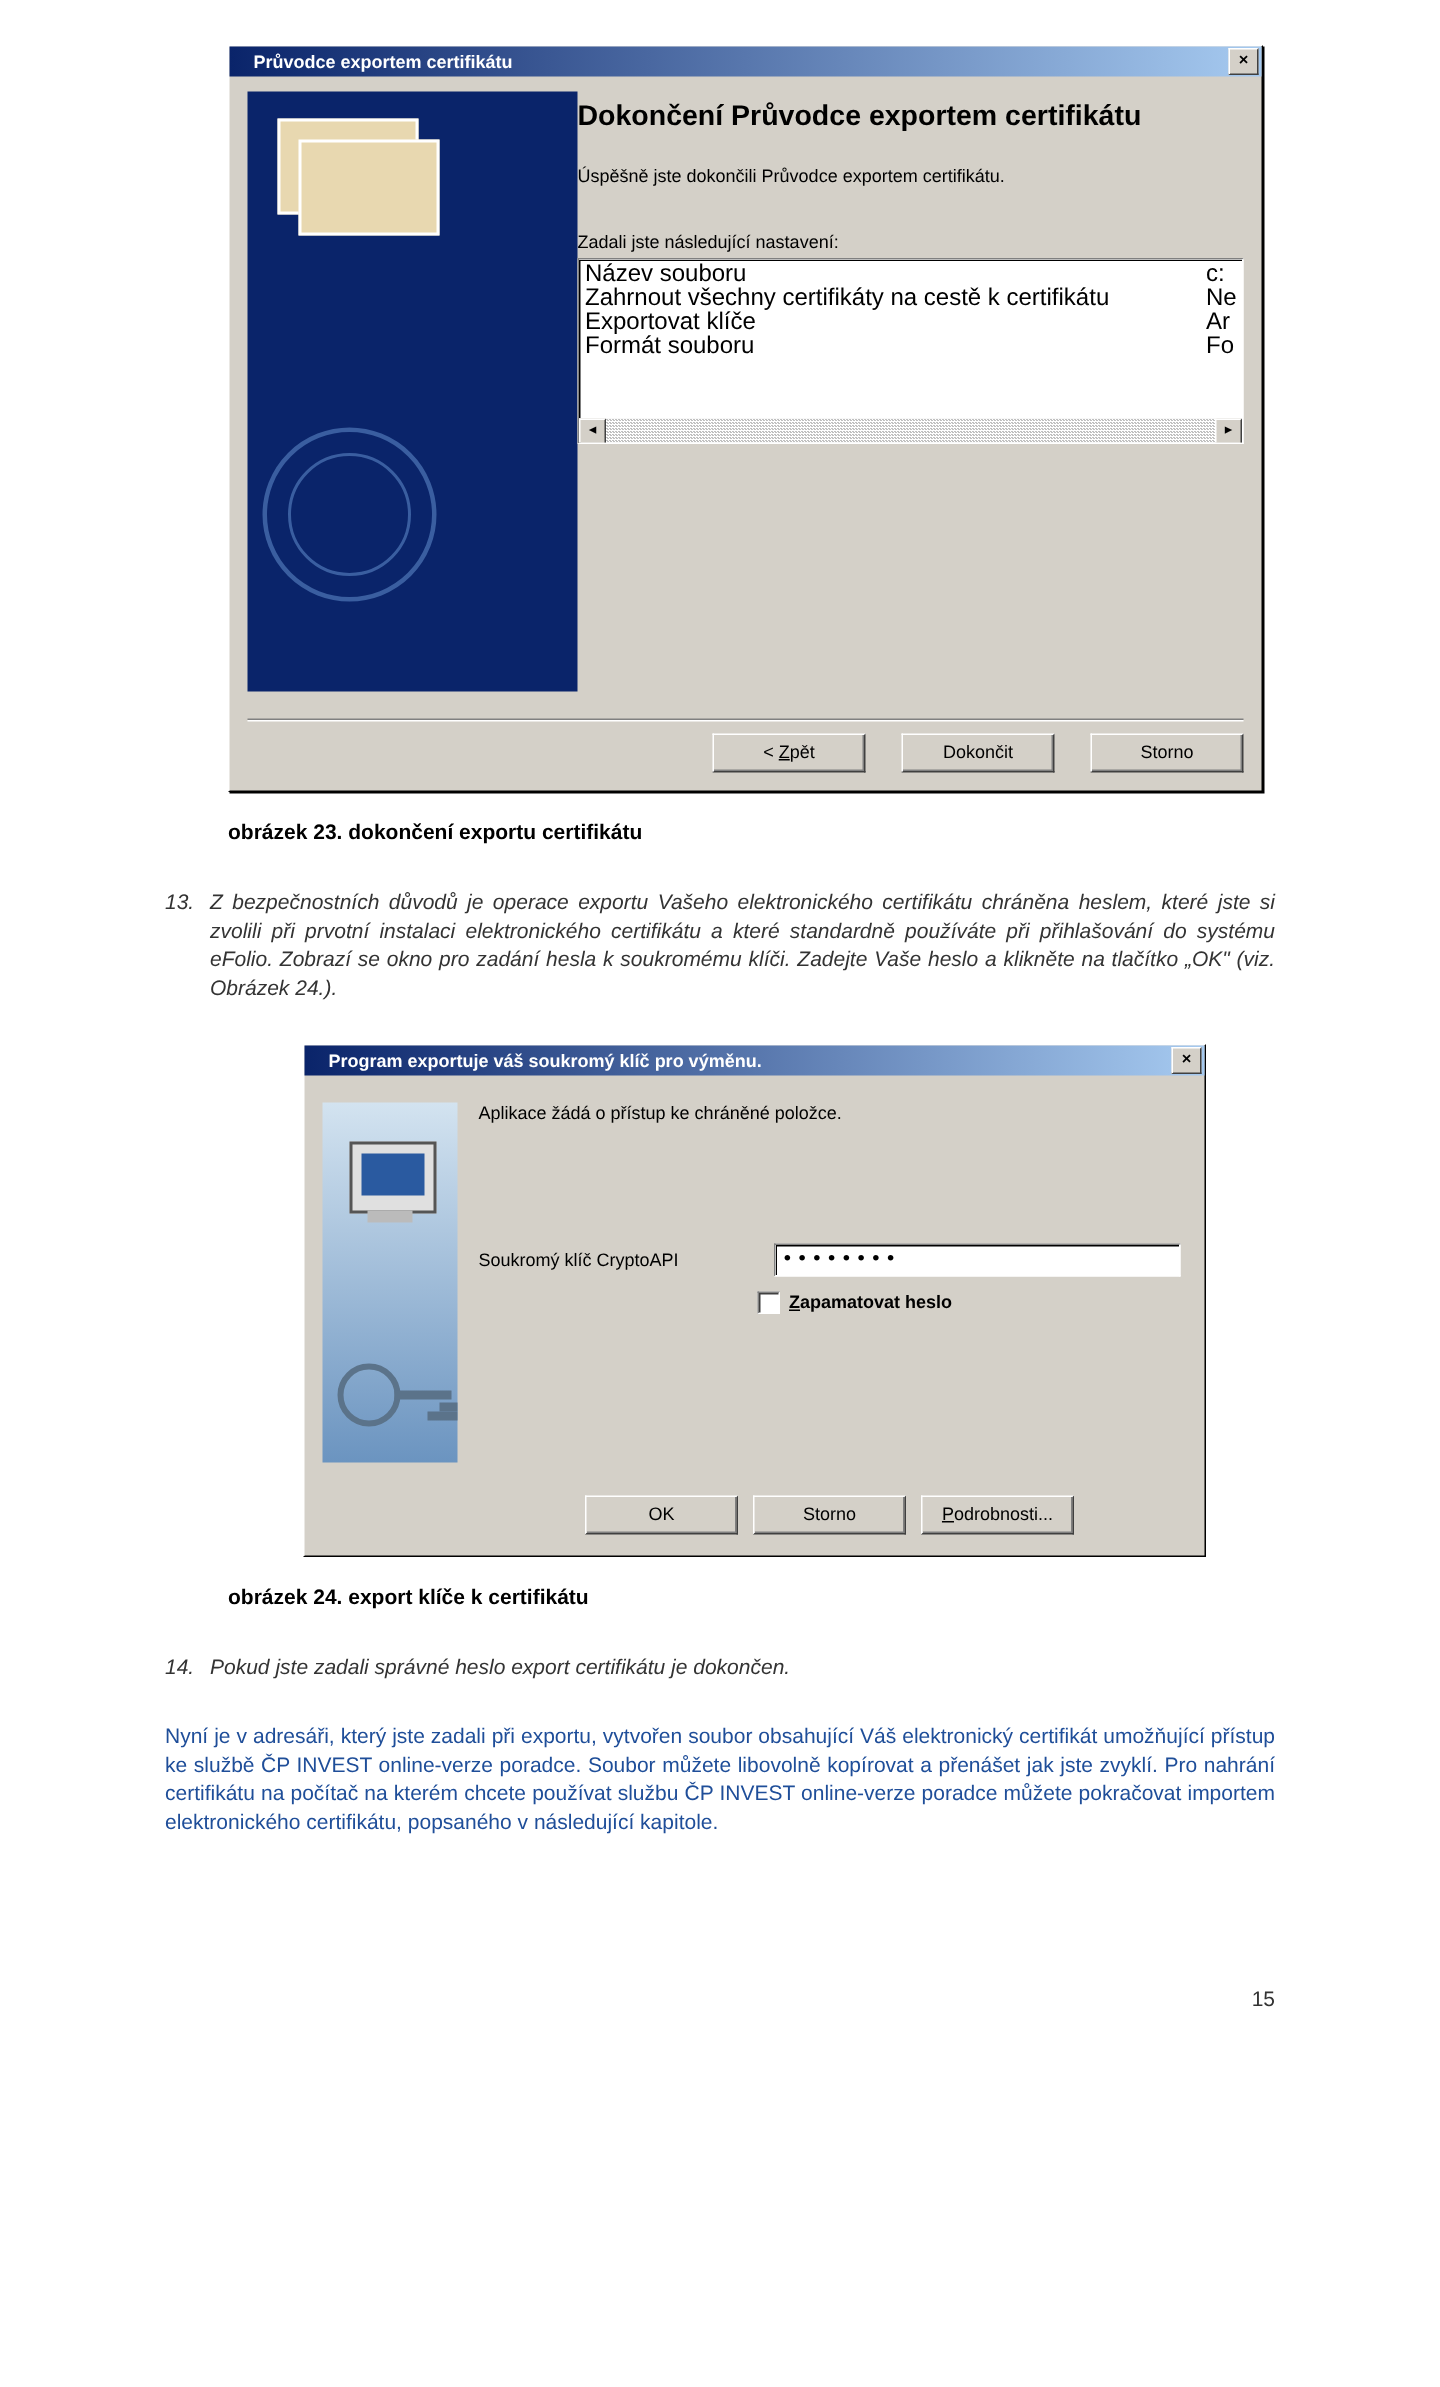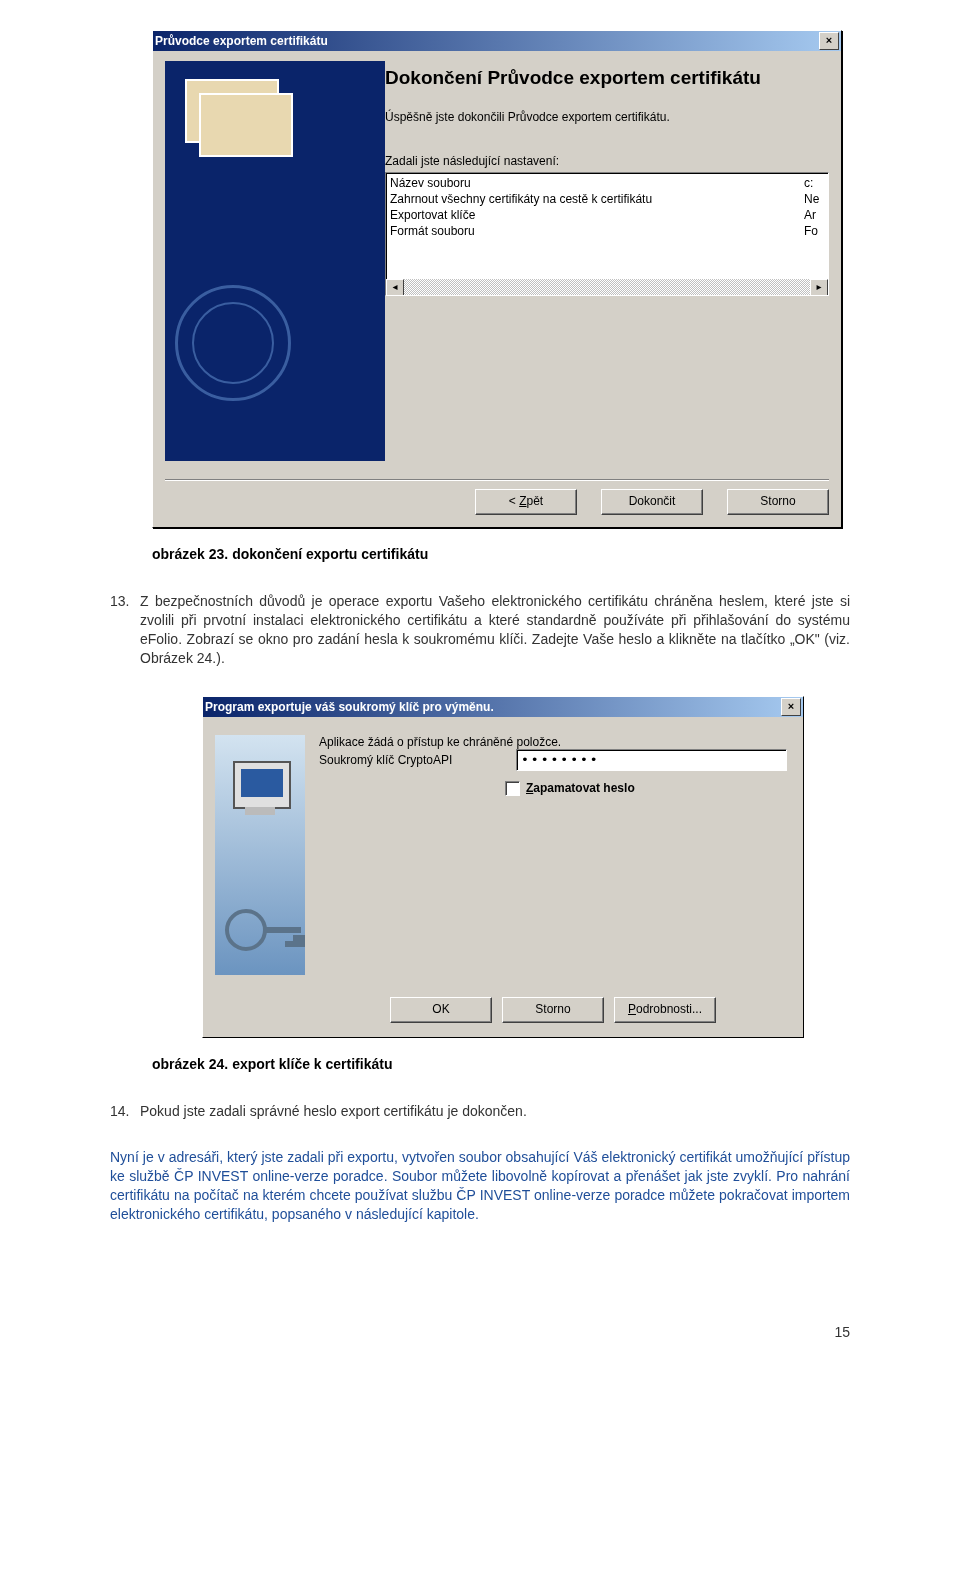--- a/index.html
+++ b/index.html
@@ -25,21 +25,21 @@
   margin-left: 42px;
 }
 .dlg-titlebar {
   background: linear-gradient(to right, #0a246a, #a6caf0);
   color: #fff;
   font-size: 12px;
   font-weight: bold;
   height: 20px;
   display: flex;
   align-items: center;
-  padding: 0 2px 0 2px;
+  padding: 0 2px 0 16px;
   font-family: Tahoma, sans-serif;
 }
 .dlg-titlebar .title { flex: 1; }
 .dlg-close {
   width: 18px; height: 16px;
   background: #d4d0c8;
   border: 1px solid #404040;
   border-left-color: #fff;
   border-top-color: #fff;
   font-family: Arial;
@@ -81,21 +81,21 @@
   border: 1px solid #808080;
   border-right-color: #fff;
   border-bottom-color: #fff;
   background:#fff;
   height: 120px;
   position: relative;
   padding: 2px 0 0 4px;
   overflow: hidden;
   box-shadow: inset 1px 1px 0 #000;
 }
-.list-row { display:flex; font-size:12px; line-height:16px; }
+.list-row { display:flex; font-size:16px; line-height:16px; }
 .list-row .c1 { flex:1; white-space:nowrap; }
 .list-row .c2 { width:24px; text-align:left; }
 
 .hscroll {
   position:absolute; left:0; right:0; bottom:0; height:16px;
   background:#e0e0e0; display:flex;
 }
 .hscroll .arrow {
   width:16px; height:16px; background:#d4d0c8;
   border:1px solid #404040; border-left-color:#fff; border-top-color:#fff;
@@ -117,21 +117,21 @@
 }
 .win-btn .underline { text-decoration: underline; }
 
 .caption {
   font-weight: bold;
   margin: 18px 0 30px 42px;
   font-size: 14px;
   color:#000;
 }
 
-.numbered { display: flex; gap: 6px; margin: 0 0 28px 0; text-align: justify; line-height: 1.35; }
+.numbered { display: flex; gap: 6px; margin: 0 0 28px 0; text-align: justify; line-height: 1.35; font-style: italic; }
 .numbered .num { min-width: 24px; }
 .para-body { text-align: justify; line-height: 1.35; margin-top: 4px; }
 .blue { color: #1f4e99; }
 
 
 .dlg2 {
   background:#d4d0c8;
   border:1px solid #000;
   border-left-color:#fff; border-top-color:#fff;
   width: 600px;
@@ -154,21 +154,21 @@
 .keyimg .base { position:absolute; left:30px; top:72px; width:30px; height:8px; background:#bbb; }
 .keyimg .keys {
   position:absolute; left:10px; bottom:24px; width:34px; height:34px;
   border-radius:50%; border:4px solid #5b738a;
 }
 .keyimg .keys::after{
   content:""; position:absolute; left:34px; top:14px; width:38px; height:6px; background:#5b738a;
   box-shadow: 30px 8px 0 #5b738a, 22px 14px 0 #5b738a;
 }
 .body2-right { flex:1; }
-.access-line { }
+.access-line { margin-bottom: 80px; }
 
 .form-row { display:flex; align-items:center; gap:27px; margin-bottom: 10px; }
 .form-row .lbl { width: 170px; }
 .pw-input {
   flex:1; height:20px;
   background:#fff;
   border:1px solid #808080; border-right-color:#fff; border-bottom-color:#fff;
   box-shadow: inset 1px 1px 0 #000;
   font-family: monospace; font-size:13px; letter-spacing:2px;
   padding: 0 4px; line-height:20px;

